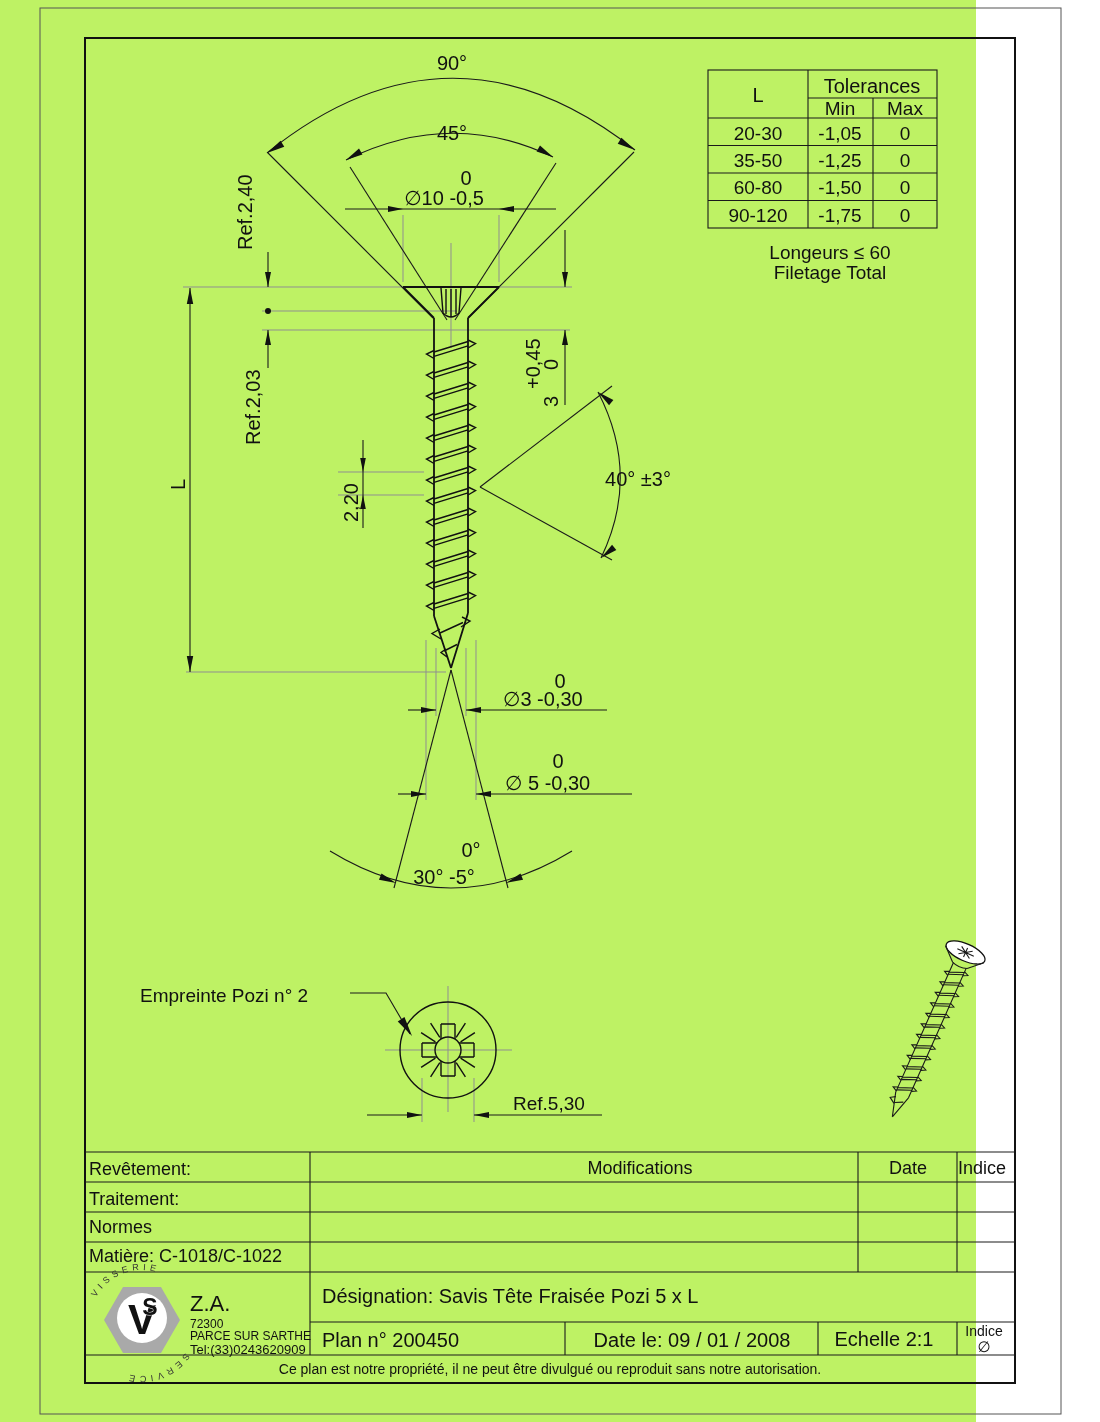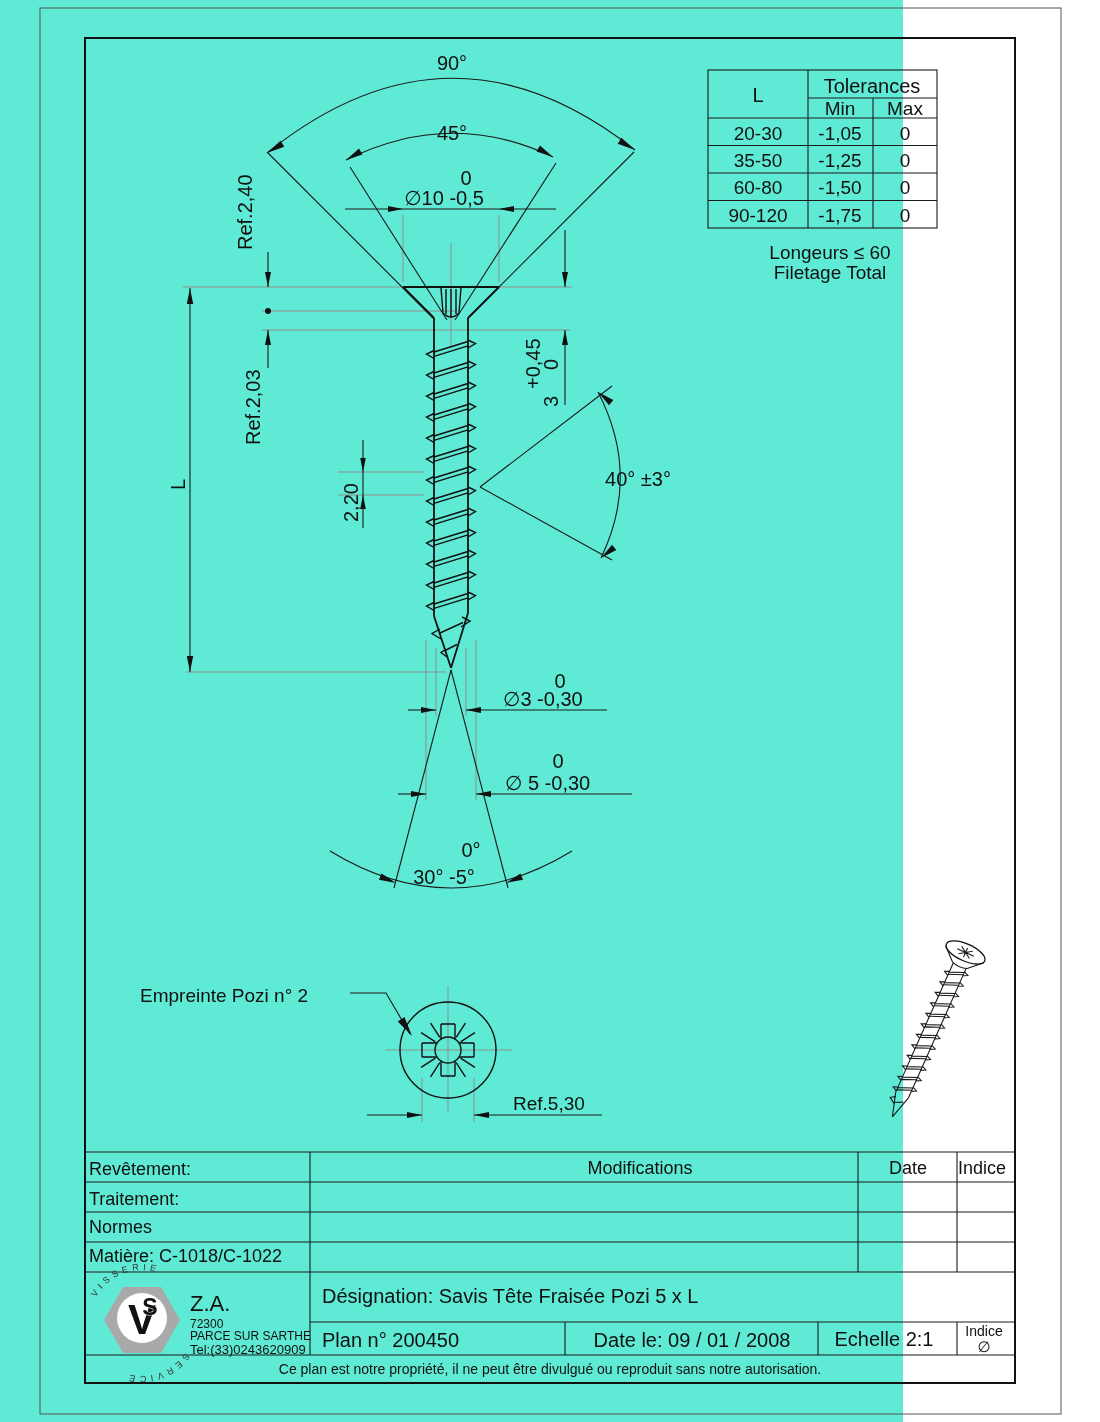--- a/index.html
+++ b/index.html
@@ -1,16 +1,16 @@
 <!DOCTYPE html>
 <html><head>
 <meta charset="utf-8">
 <style>
   html,body{margin:0;padding:0;background:#fff;}
-  .page{width:903px;height:1422px;position:relative;background:#5eead4;}
+  .page{width:976px;height:1422px;position:relative;background:#bef264;}
   svg{display:block;}
   text{font-family:"Liberation Sans","DejaVu Sans",sans-serif;fill:#111;}
   .ln{stroke:#1a1a1a;stroke-width:1.1;fill:none;}
   .thk{stroke:#111;stroke-width:1.8;fill:none;}
   .med{stroke:#111;stroke-width:1.4;fill:none;}
   .cn{stroke:#8f8f8f;stroke-width:1;fill:none;}
   .arw{fill:#111;stroke:none;}
   .dim{font-size:20px;}
   .dim2{font-size:19px;}
   .tb{font-size:18px;}

